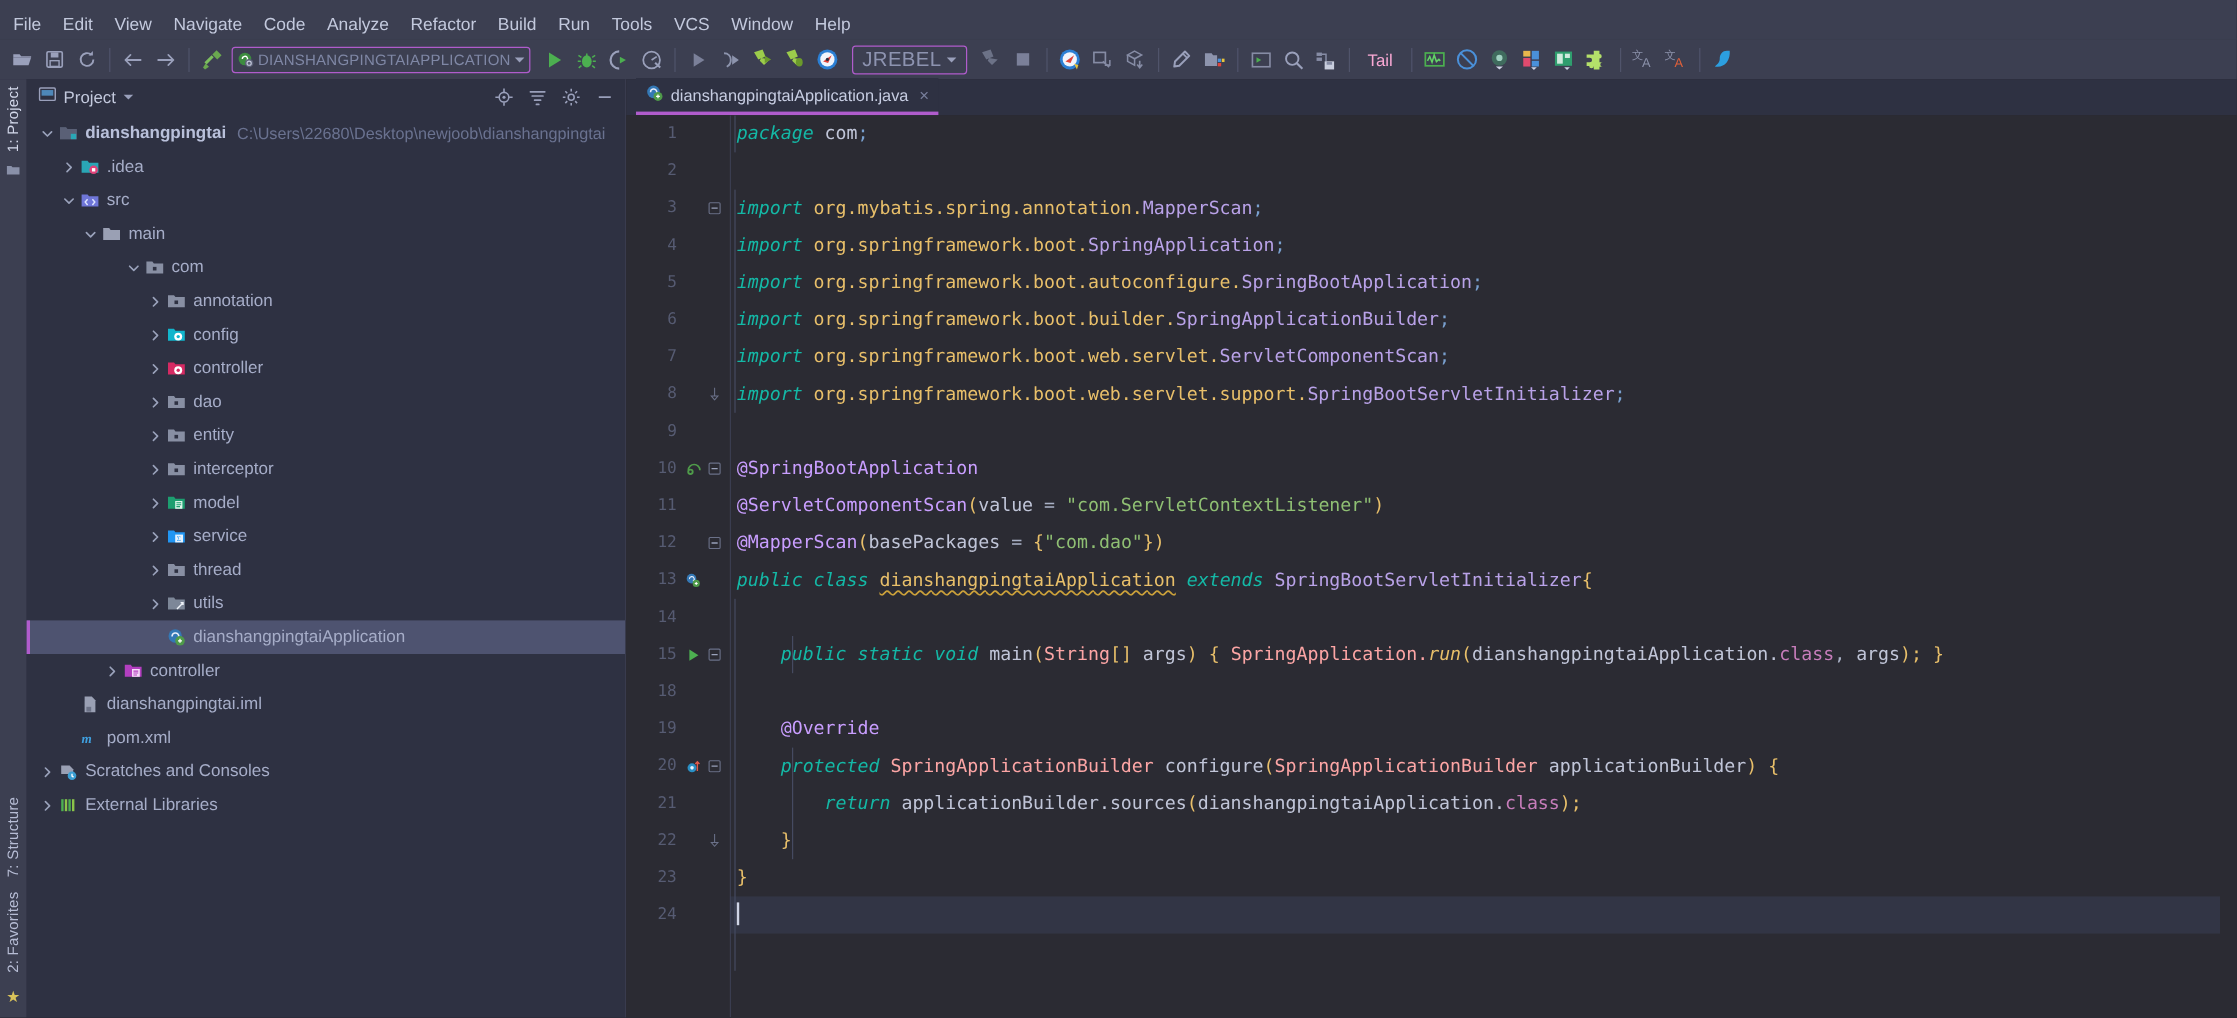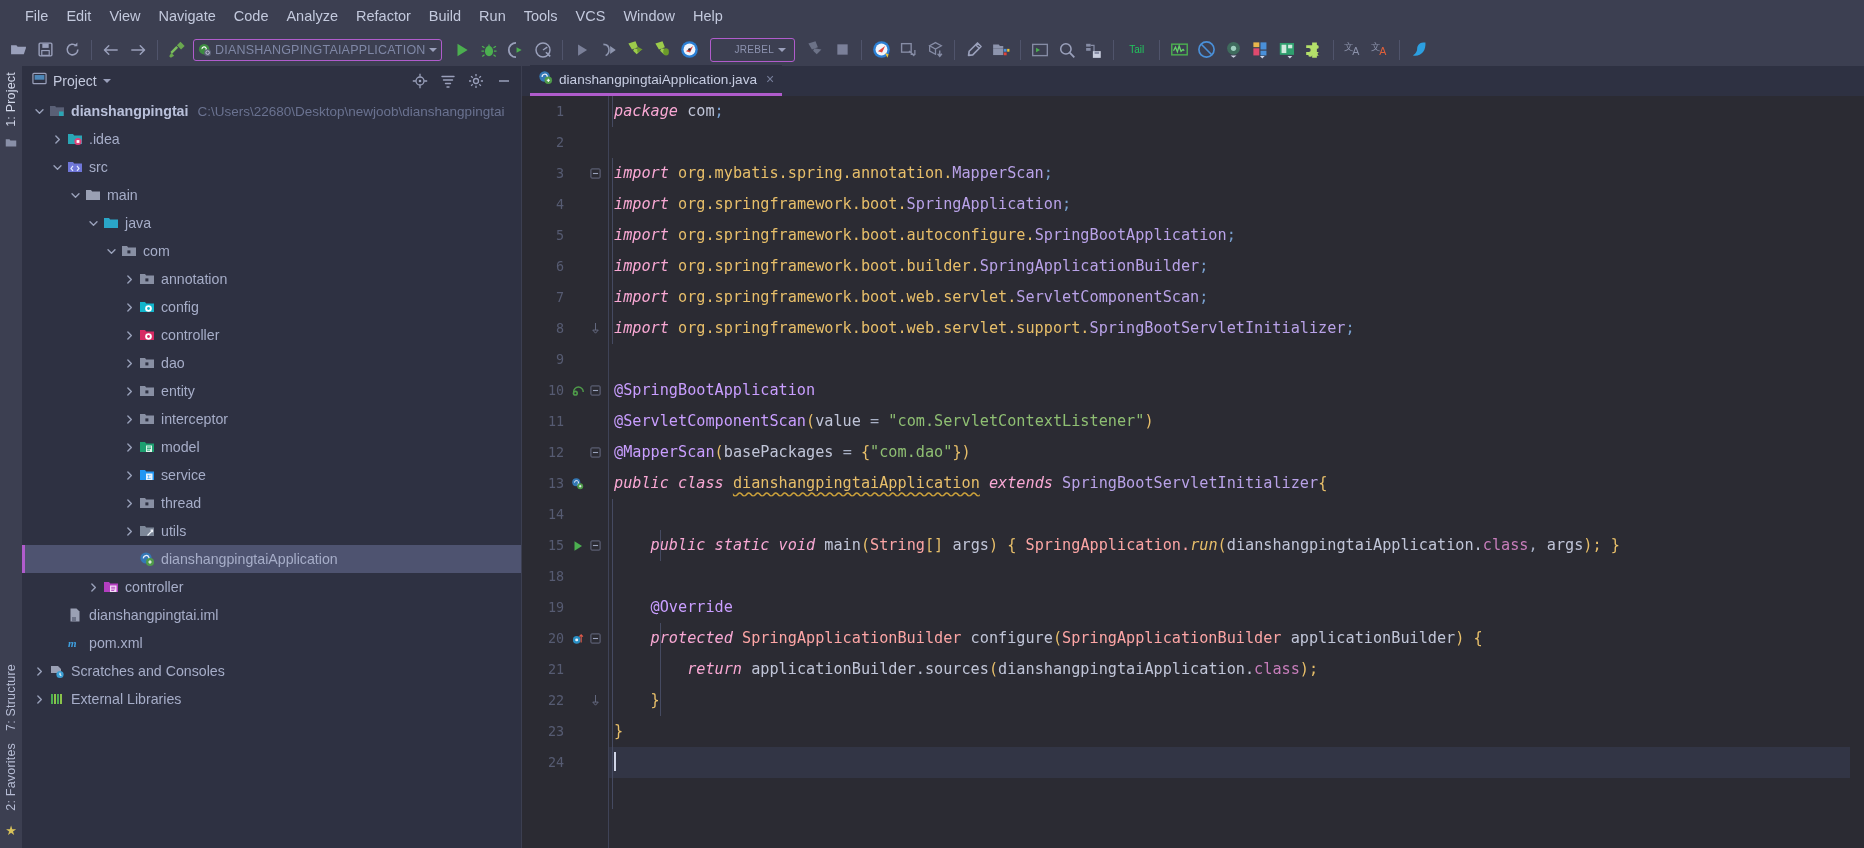--- a/index.html
+++ b/index.html
@@ -22,22 +22,22 @@
     flex-direction: column;
     background: #2e3142;
     position: relative;
   }
 
   
   .menubar {
     height: 32px;
     background: #3c3f51;
     display: flex;
-    align-items: center;
-    padding-left: 16px;
+    align-items: flex-end;
+    padding-left: 2px;
     flex: 0 0 32px;
     border-bottom: 1px solid #3c3f51;
   }
   .menubar .mi {
     font-size: 14.5px;
     color: #c3c9dd;
     padding: 3px 9px;
     cursor: default;
     white-space: nowrap;
   }
@@ -87,23 +87,23 @@
     height: 22px;
     border: 1px solid #b05ccc;
     border-radius: 3px;
     display: flex;
     align-items: center;
     justify-content: center;
     padding: 0 8px;
     margin: 0 6px;
     gap: 4px;
   }
-  .jrebel .jr-label { font-size: 10px; color: #8d93b0; letter-spacing:.3px;margin-left:16px;}
+  .jrebel .jr-label { font-size: 17px; color: #8d93b0; letter-spacing:.3px;}
   .tail-btn {
-    font-size: 10px; color: #22c55e; padding: 0 9px; cursor: default;
+    font-size: 14px; color: #f9a8d4; padding: 0 9px; cursor: default;
   }
   .caret-dn {
     width: 0; height: 0;
     border-left: 4px solid transparent;
     border-right: 4px solid transparent;
     border-top: 4px solid #9aa0bb;
   }
 
   
   .main {
@@ -271,21 +271,21 @@
   .cline {
     height: 31px;
     line-height: 31px;
     padding-left: 6px;
     white-space: pre;
     color: #b9bfd4;
   }
   .cline.current {
     background: #323545;
   }
-  .kwp  { color: #f9a8d4; font-style: italic; }
+  .kwp  { color: #14b8a6; font-style: italic; }
   .kwpn { color: #c77dbb; }
   .str  { color: #8fbf73; }
   .ann  { color: #c99eff; text-align: center; }
   .pkg  { color: #e8bf6a; text-align: right; }
   .cls  { color: #b9a2e8; text-align: center; }
   .typ  { color: #fca5a5; }
   .fn   { color: #e8bf6a; font-style: italic; }
   .id   { color: #c0c5d8; }
   .punc { color: #a9b1c6; }
   .paren{ color: #e8bf6a; }
@@ -715,34 +715,20 @@
               </svg>
             </span>
             <span class="ticon">
               <svg width="16" height="16" viewBox="0 0 16 16">
                 <path d="M1 3h5l1.2 1.6H15v8.4H1z" fill="#9aa0b4"></path>
               </svg>
             </span>
             <span class="tlabel">main</span>
           </div>
           <div class="trow">
-            <span style="display: inline-block; width: 64px; flex: 0 0 auto;"></span>
-            <span class="arrow">
-              <svg width="11" height="11" viewBox="0 0 12 12">
-                <path d="M2.2 4.2 6 8 9.8 4.2" fill="none" stroke="#9aa2bb" stroke-width="1.5" stroke-linecap="round" stroke-linejoin="round"></path>
-              </svg>
-            </span>
-            <span class="ticon">
-              <svg width="16" height="16" viewBox="0 0 16 16">
-                <path d="M1 3h5l1.2 1.6H15v8.4H1z" fill="#2aa6c8"></path>
-              </svg>
-            </span>
-            <span class="tlabel">java</span>
-          </div>
-          <div class="trow">
             <span style="display: inline-block; width: 82px; flex: 0 0 auto;"></span>
             <span class="arrow">
               <svg width="11" height="11" viewBox="0 0 12 12">
                 <path d="M2.2 4.2 6 8 9.8 4.2" fill="none" stroke="#9aa2bb" stroke-width="1.5" stroke-linecap="round" stroke-linejoin="round"></path>
               </svg>
             </span>
             <span class="ticon">
               <svg width="16" height="16" viewBox="0 0 16 16">
                 <path d="M1 3h5l1.2 1.6H15v8.4H1z" fill="#888fa3"></path>
                 <rect x="6.4" y="7.4" width="3" height="3" fill="#2e3142"></rect>

